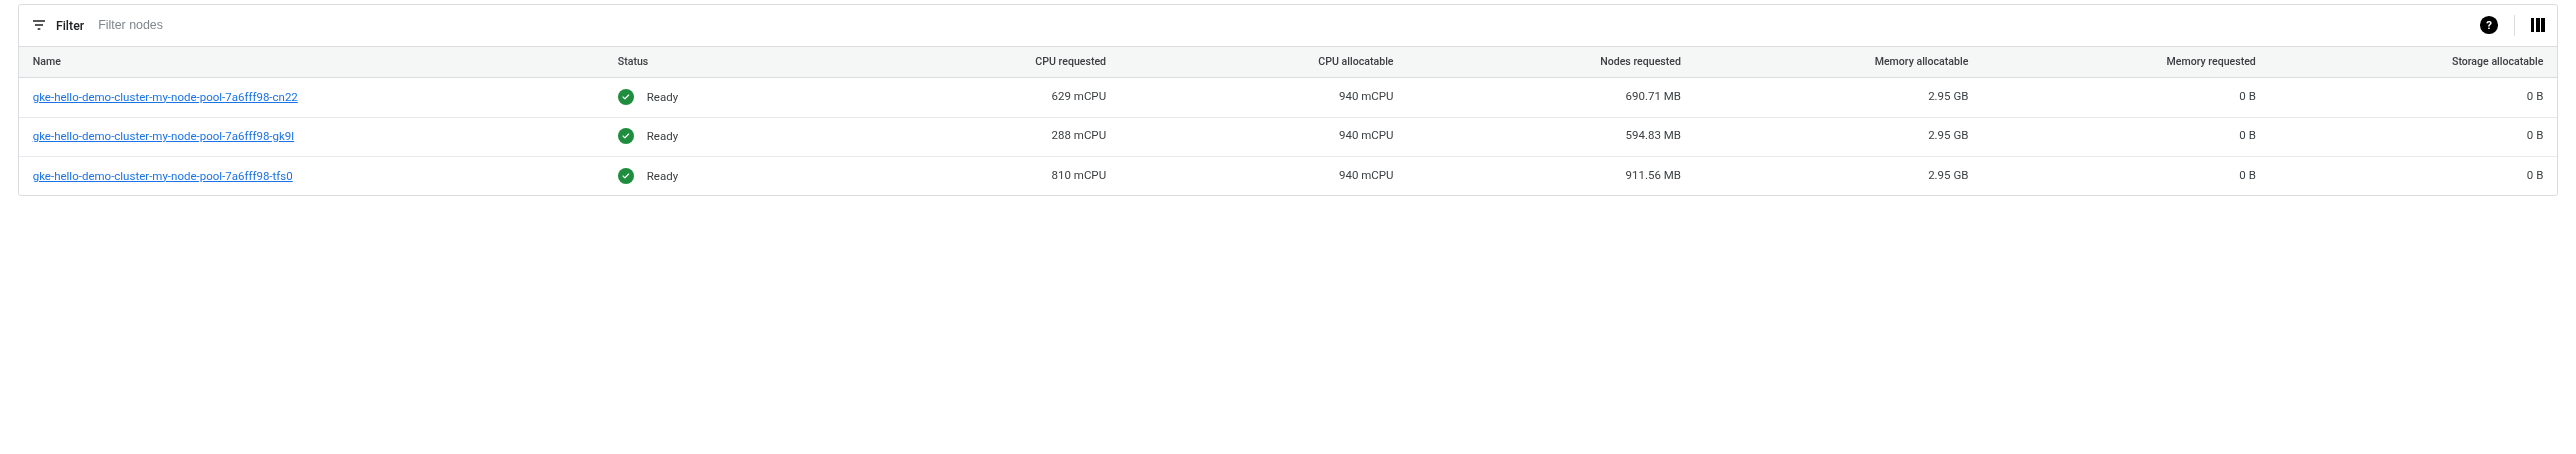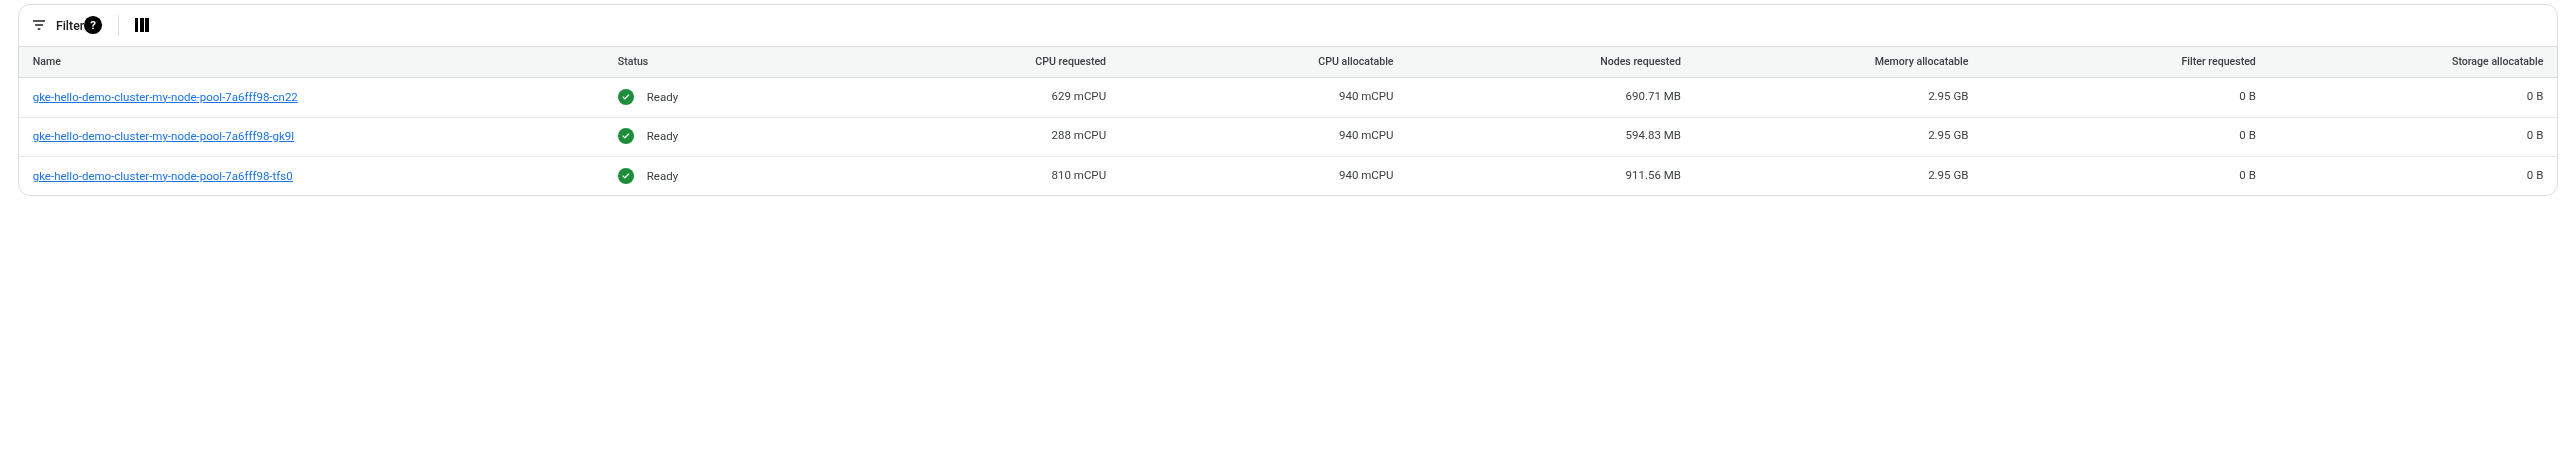--- a/index.html
+++ b/index.html
@@ -11,21 +11,21 @@
   }
   .wrapper { padding: 3.5px 17.7px 0 17.7px; }
   .page-title {
     font-size: 16px;
     font-weight: 500;
     color: #202124;
     padding: 5.3px 0 12.4px 0;
   }
   .panel {
     border: 0.9px solid #dadce0;
-    border-radius: 12px;
+    border-radius: 3px;
   }
   .filter-bar {
     display: flex;
     align-items: center;
     height: 42px;
     padding: 0 12.4px;
     border-bottom: 0.9px solid #dadce0;
   }
   .filter-icon svg { display: block; }
   .filter-label {
@@ -96,20 +96,21 @@
 
   <div class="panel">
 
     <div class="filter-bar">
       <span class="filter-icon">
         <svg width="16" height="16" viewBox="0 0 24 24" fill="#202124">
             <path d="M3 5h18v2H3V5zm3 6h12v2H6v-2zm4 6h4v2h-4v-2z"></path>
           </svg>
       </span>
       <span class="filter-label">Filter</span>
+      <input class="filter-input" placeholder="Filter nodes" style="">
       <div class="filter-right">
         <div class="help-icon">?</div>
         <div class="vline"></div>
         <div class="cols-icon">
           <span class="bar"></span>
             <span class="bar"></span>
             <span class="bar"></span>
         </div>
       </div>
     </div>
@@ -126,21 +127,21 @@
           <col class="num-col">
       </colgroup>
       <thead>
         <tr>
           <th class="left">Name</th>
           <th class="left">Status</th>
           <th>CPU requested</th>
           <th>CPU allocatable</th>
           <th>Nodes requested</th>
           <th>Memory allocatable</th>
-          <th>Filter requested</th>
+          <th>Memory requested</th>
           <th>Storage allocatable</th>
         </tr>
       </thead>
       <tbody id="tbody">
   <tr>
     <td class="left">
       <a class="node-link">gke-hello-demo-cluster-my-node-pool-7a6fff98-cn22</a>
     </td>
     <td class="left status-cell">
       <span class="status-wrap">

